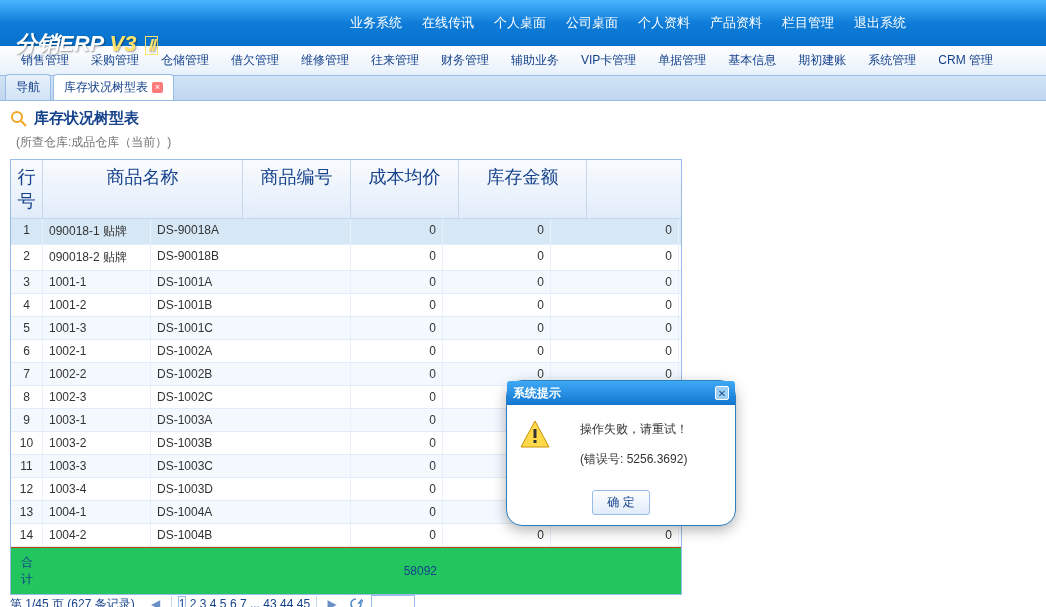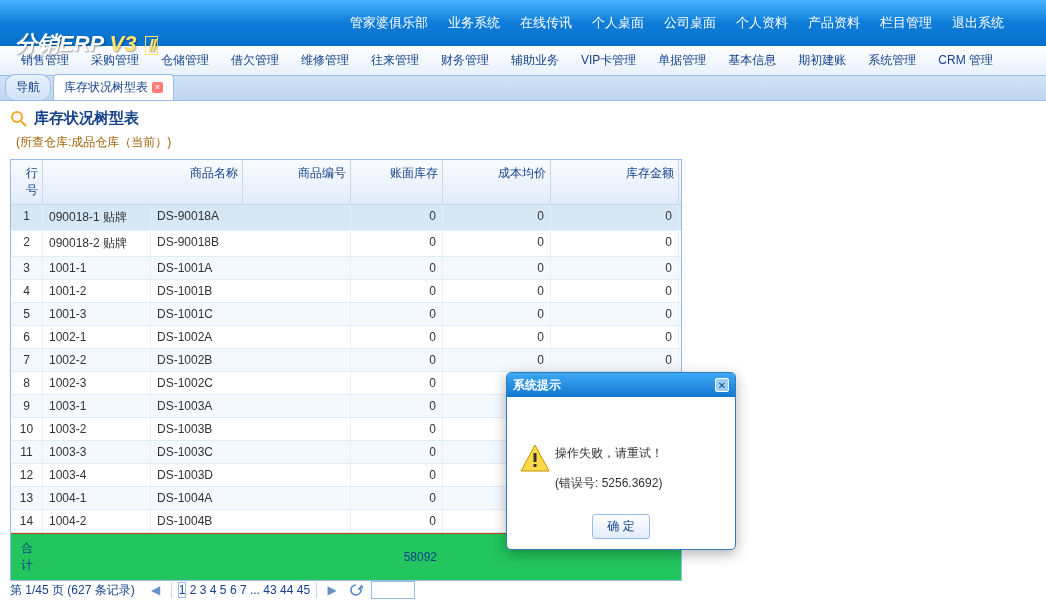--- a/index.html
+++ b/index.html
@@ -14,34 +14,34 @@
 .header-menu { display: flex; margin-left: 120px; }
 .header-menu a { color: #fff; text-decoration: none; padding: 6px 10px; font-size: 13px; cursor: pointer; }
 
 
 .menu2 { height: 30px; background: linear-gradient(to bottom, #fefeff 0%, #e8f1fb 100%); border-bottom: 1px solid #99bbe8; display: flex; align-items: center; padding-left: 10px; }
 .menu2 a { color: #15428b; text-decoration: none; padding: 0 11px; font-size: 12px; cursor: pointer; }
 
 
 .tabbar { height: 25px; background: linear-gradient(to bottom, #d1e3f5 0%, #c0d6ee 100%); border-bottom: 1px solid #99bbe8; display: flex; align-items: flex-end; padding-left: 5px; }
 .tab { background: #fff; border: 1px solid #99bbe8; border-bottom: none; border-radius: 4px 4px 0 0; padding: 4px 10px; margin-right: 2px; font-size: 12px; color: #15428b; cursor: pointer; display: flex; align-items: center; gap: 4px; }
-.tab.inactive { background: linear-gradient(to bottom,#e8f1fb,#d1e3f5); border-radius: 10px; }
+.tab.inactive { background: linear-gradient(to bottom,#e8f1fb,#d1e3f5); }
 .tab .close { width: 11px; height: 11px; background: #ff7b7b; border-radius: 2px; display: inline-flex; align-items: center; justify-content: center; color: #fff; font-size: 9px; line-height: 1; }
 
 
 .content { padding: 8px 10px; background: #fff; }
 .title-row { display: flex; align-items: center; gap: 6px; }
 .title-row .mag { width: 18px; height: 18px; }
 .title-row h2 { font-size: 15px; color: #15428b; font-weight: bold; }
-.subtitle { font-size: 12px; color: #a16207; margin: 6px 0 8px 6px; }
+.subtitle { font-size: 12px; color: #737373; margin: 6px 0 8px 6px; }
 
 
 .grid { border: 1px solid #99bbe8; width: 672px; }
 .grid-head { display: flex; background: linear-gradient(to bottom,#f9fbfe,#e1ecfa); border-bottom: 1px solid #c8d8ec; }
-.grid-head .th { border-right: 1px solid #c8d8ec; padding: 5px 4px; text-align: right; color: #15428b; font-size: 12px; }
+.grid-head .th { border-right: 1px solid #c8d8ec; padding: 5px 4px; text-align: center; color: #15428b; font-size: 18px; }
 .grid-body .tr { display: flex; border-bottom: 1px solid #e1ecfa; }
 .grid-body .tr:nth-child(odd) { background: #f3f9ff; }
 .grid-body .tr.sel { background: #d6e8f6; }
 .grid-body .td { border-right: 1px solid #e8f0fa; padding: 4px 6px; font-size: 12px; color: #333; }
 .c-idx { width: 32px; text-align: center; }
 .c-code { width: 108px; }
 .c-name { width: 200px; }
 .c-qty { width: 92px; text-align: right; }
 .c-price { width: 108px; text-align: right; }
 .c-amt { width: 128px; text-align: right; }
@@ -52,45 +52,44 @@
 .pager { display: flex; align-items: center; gap: 6px; font-size: 12px; color: #15428b; }
 .pager .info { margin-right: 6px; }
 .pager .pg-btn { width: 18px; height: 18px; display: inline-flex; align-items: center; justify-content: center; cursor: pointer; color: #6a8fc5; }
 .pager .sep { width: 1px; height: 16px; background: #c8d8ec; }
 .pager .pg-num { width: 16px; text-align: center; cursor: pointer; }
 .pager .pg-num.cur { background: #fff; border: 1px solid #99bbe8; }
 .pager .pg-input { width: 44px; height: 18px; border: 1px solid #99bbe8; background: #fff; }
 .btn { background: linear-gradient(to bottom,#fefeff,#e1ecfa); border: 1px solid #99bbe8; border-radius: 3px; padding: 4px 10px; font-size: 12px; color: #15428b; cursor: pointer; }
 
 
-.modal { position: absolute; left: 506px; top: 372px; width: 230px; border: 1px solid #2e7dbd; border-radius: 5px; box-shadow: 0 4px 14px rgba(0,0,0,.3); background: #fff; }
+.modal { position: absolute; left: 506px; top: 380px; width: 230px; border: 1px solid #2e7dbd; border-radius: 16px; box-shadow: 0 4px 14px rgba(0,0,0,.3); background: #fff; }
 .modal-head { height: 24px; background: linear-gradient(to bottom,#3ea9f5,#1276d0); color: #fff; display: flex; align-items: center; justify-content: space-between; padding: 0 6px; border-radius: 3px 3px 0 0; }
 .modal-head .title { font-size: 12px; font-weight: bold; }
 .modal-head .x { width: 14px; height: 14px; background: #9dcff6; border: 1px solid #fff; border-radius: 2px; color: #174f86; font-size: 10px; display: flex; align-items: center; justify-content: center; cursor: pointer; }
-.modal-body { padding: 14px 12px; display: flex; gap: 4px; margin-top: 32px; }
+.modal-body { padding: 14px 12px; display: flex; gap: 29px; }
 .modal-body .warn { width: 32px; height: 32px; flex: none; }
 .modal-body .msg { font-size: 12px; color: #333; line-height: 1.8; }
 .modal-foot { padding: 6px 0 10px; display: flex; justify-content: center; }
 .modal-foot .btn { padding: 3px 14px; }
 
 svg { display: block; }
 </style>
 </head>
 <body>
 
 <div class="header">
   <div class="logo">
     <span class="logo-text">
       <span>分销ERP</span>
       <span class="v3">V3</span>
       <span class="ii">Ⅱ</span>
     </span>
   </div>
   <div class="header-menu" id="header-menu">
-      <a>管家婆俱乐部</a>
       <a>业务系统</a>
       <a>在线传讯</a>
       <a>个人桌面</a>
       <a>公司桌面</a>
       <a>个人资料</a>
       <a>产品资料</a>
       <a>栏目管理</a>
       <a>退出系统</a>
     </div>
 </div>
@@ -132,21 +131,20 @@
     </span>
     <h2>库存状况树型表</h2>
   </div>
   <div class="subtitle">(所查仓库:成品仓库（当前）)</div>
 
   <div class="grid">
     <div class="grid-head">
       <div class="th c-idx">行号</div>
       <div class="th c-name">商品名称</div>
       <div class="th c-code">商品编号</div>
-      <div class="th c-qty">账面库存</div>
       <div class="th c-price">成本均价</div>
       <div class="th c-amt">库存金额</div>
     </div>
     <div class="grid-body" id="grid-body">
         <div class="tr sel">
           <div class="td c-idx">1</div>
           <div class="td c-code">090018-1 贴牌</div>
           <div class="td c-name">DS-90018A</div>
           <div class="td c-qty">0</div>
           <div class="td c-price">0</div>

